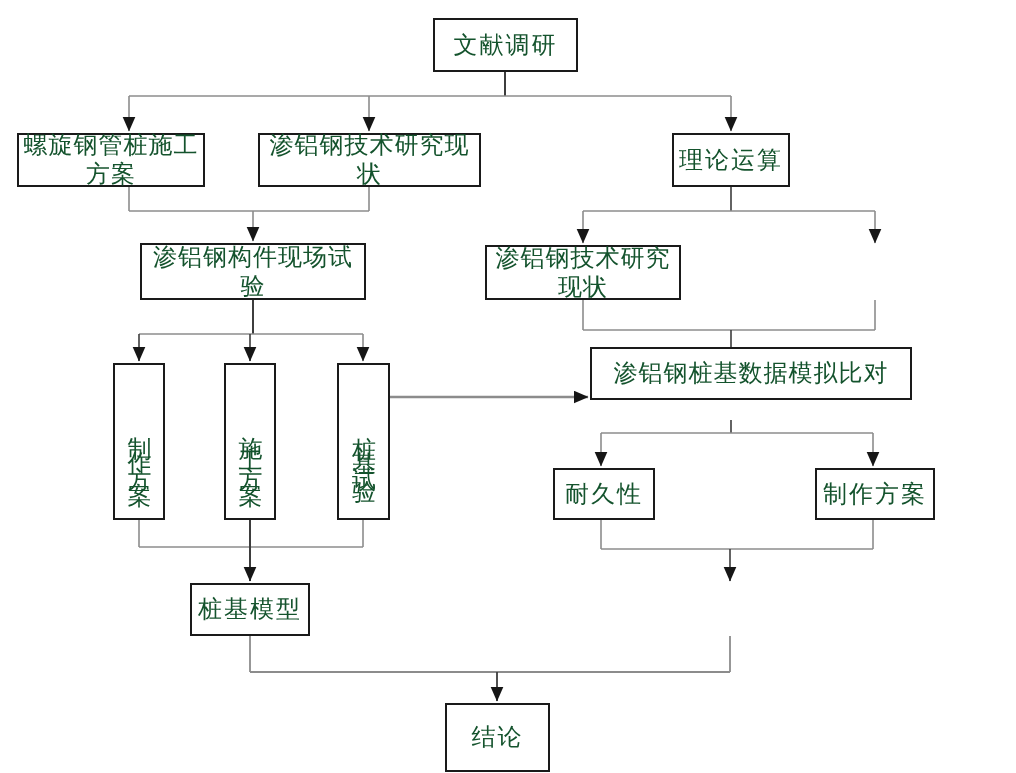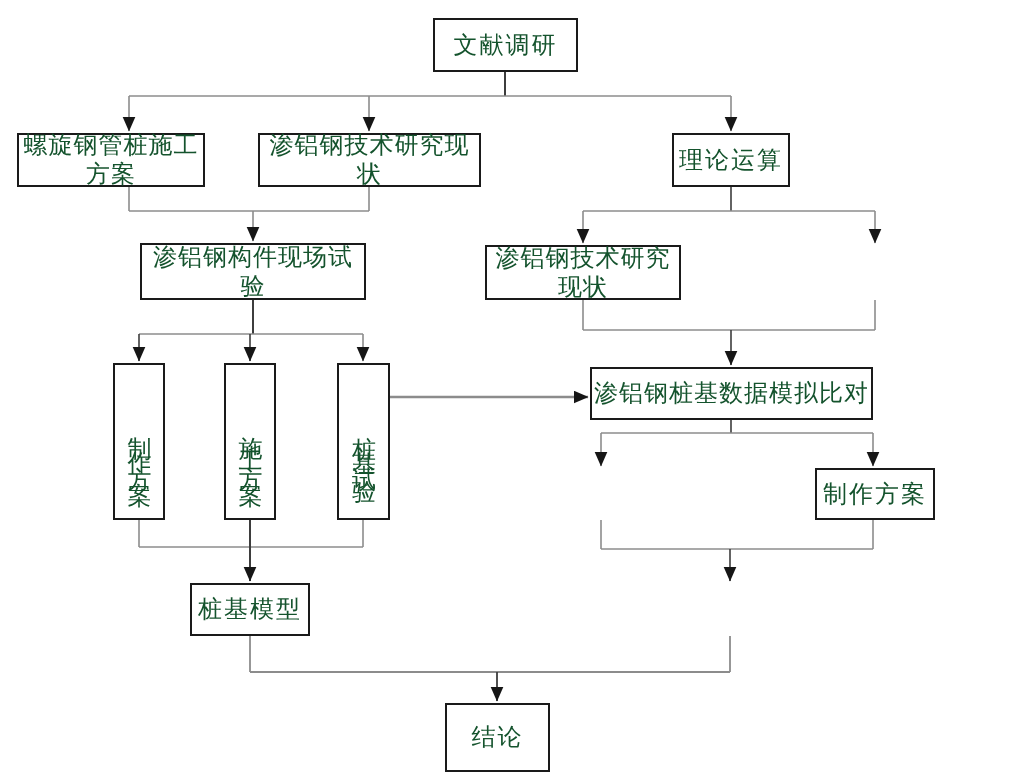--- a/index.html
+++ b/index.html
@@ -127,22 +127,23 @@
 
   <div class="node" style="left:485px;top:245px;width:196px;height:55px;letter-spacing:1px">渗铝钢技术研究现状</div>
 
 
   <div class="node vertical" style="left:113px;top:363px;width:52px;height:157px">制作方案</div>
 
   <div class="node vertical" style="left:224px;top:363px;width:52px;height:157px">施工方案</div>
 
   <div class="node vertical" style="left:337px;top:363px;width:53px;height:157px">桩基试验</div>
 
-  <div class="node" style="left:590px;top:367px;width:283px;height:53px;letter-spacing:1px">渗铝钢桩基数据模拟比对</div>
+  <div class="node" style="left:590px;top:347px;width:322px;height:53px;letter-spacing:1px">渗铝钢桩基数据模拟比对</div>
 
+  <div class="node" style="left:553px;top:468px;width:102px;height:52px">耐久性</div>
 
   <div class="node" style="left:815px;top:468px;width:120px;height:52px">制作方案</div>
 
   <div class="node" style="left:190px;top:583px;width:120px;height:53px">桩基模型</div>
 
 
   <div class="node" style="left:445px;top:703px;width:105px;height:69px">结论</div>
 
 </div>
 

